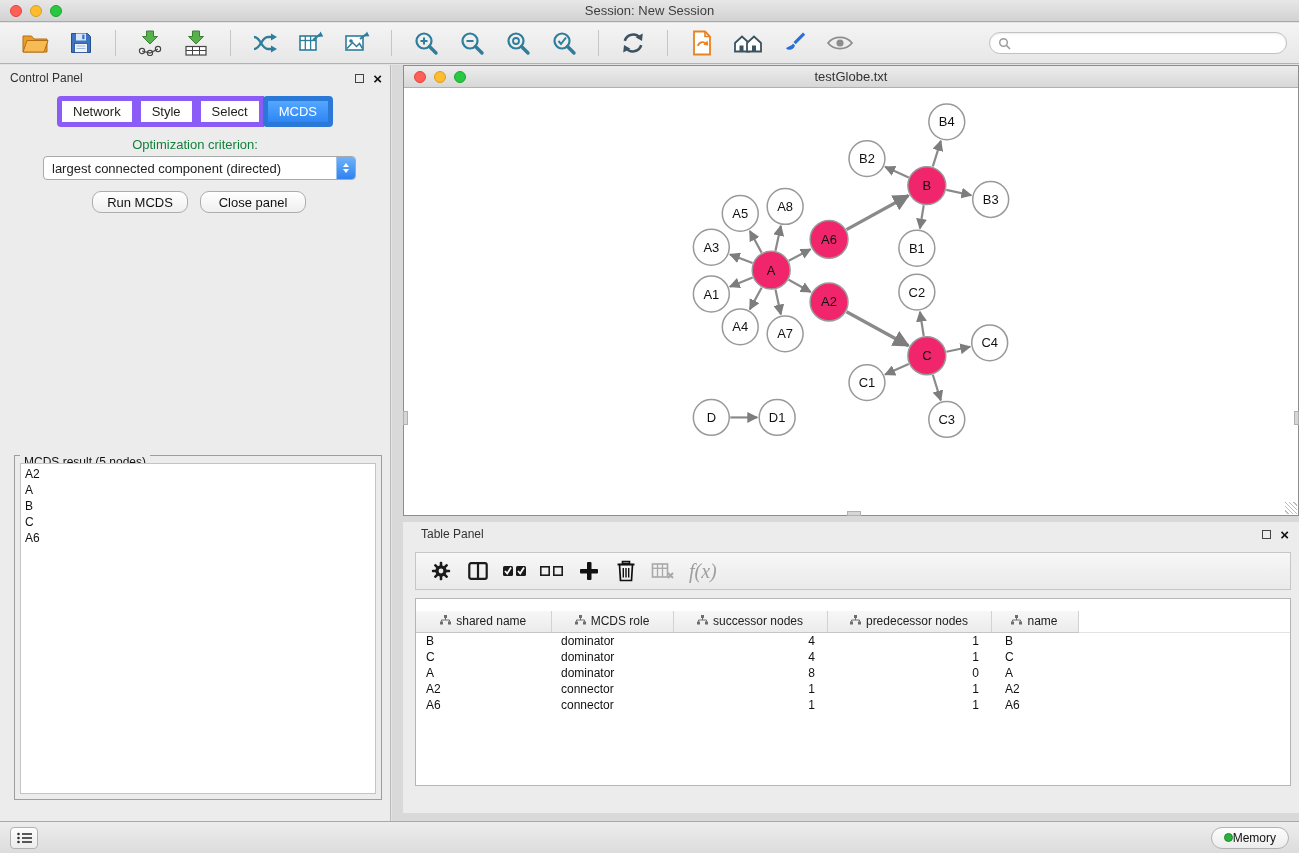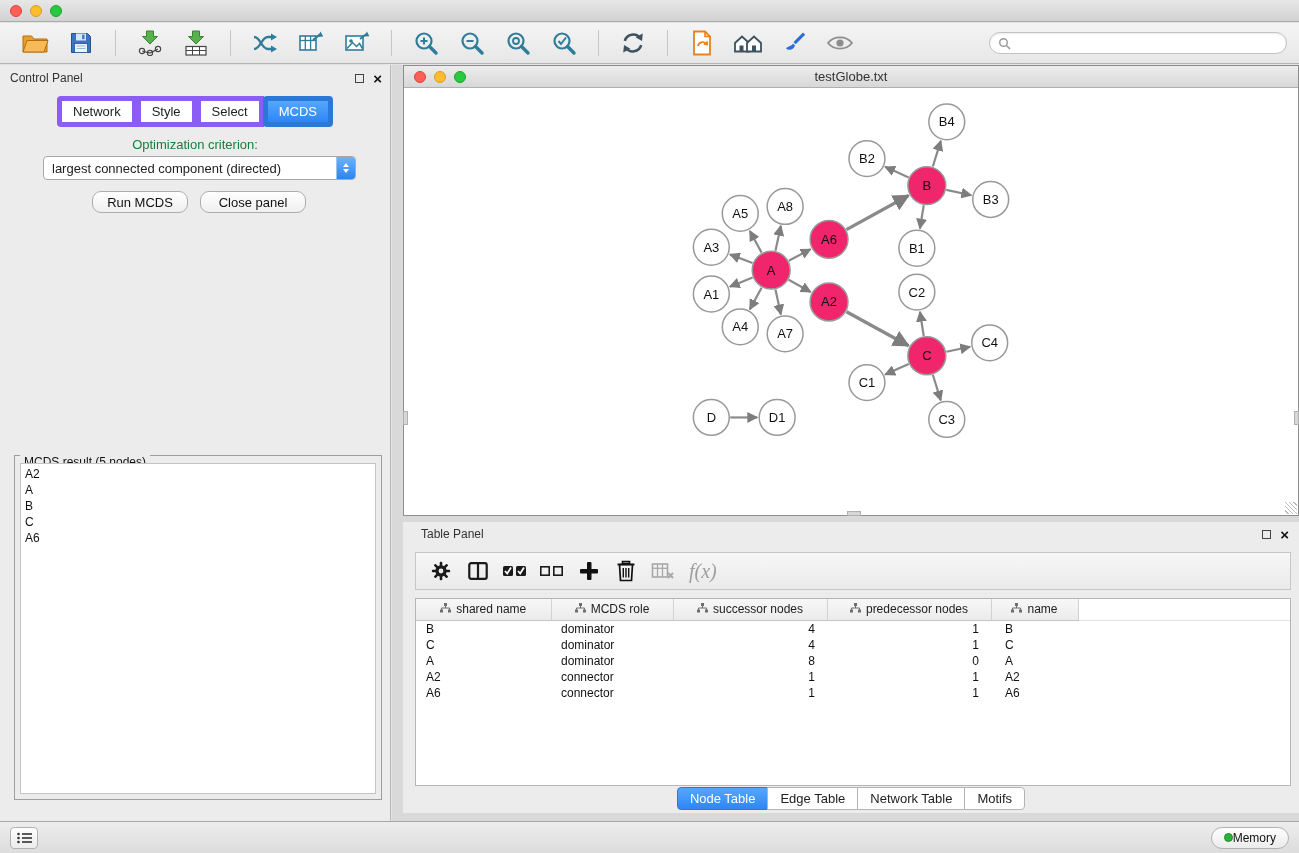--- a/index.html
+++ b/index.html
@@ -66,21 +66,21 @@
   .tick-b{position:absolute;bottom:-1px;left:443px;width:14px;height:5px;background:#d6d6d6;border:1px solid #b0b0b0;}
   .tick-l{position:absolute;left:-1px;top:345px;width:5px;height:14px;background:#d6d6d6;border:1px solid #b0b0b0;}
 
   
   .table-panel{position:absolute;left:11px;right:0;top:457px;bottom:8px;background:#ececec;}
   .tp-titlebar{position:absolute;top:5px;left:18px;right:10px;display:flex;align-items:center;}
   .tp-toolbar{position:absolute;top:30px;left:12px;right:8px;height:38px;background:linear-gradient(#f7f7f7,#eaeaea);border:1px solid #c6c6c6;display:flex;align-items:center;padding:0 6px;}
   .tp-tool{background:none;border:none;width:37px;height:32px;display:flex;align-items:center;justify-content:center;}
   .fx-label{font-family:"Liberation Serif",serif;font-style:italic;font-size:20px;color:#9e9e9e;padding:0 8px;}
   .tp-table-wrap{position:absolute;top:76px;left:12px;right:8px;bottom:27px;background:#fff;border:1px solid #b5b5b5;overflow:hidden;}
-  table{border-collapse:collapse;table-layout:fixed;width:100%;font-size:12px;}
+  table{border-collapse:collapse;table-layout:fixed;width:100%;font-size:12px;margin-top:12px;}
   thead th{height:21px;background:linear-gradient(#f7f7f7,#ebebeb);border-right:1px solid #d2d2d2;border-bottom:1px solid #c6c6c6;border-left:1px solid #d2d2d2;font-weight:normal;font-size:12px;color:#222;}
   thead th:first-child{border-left:none;}
   thead th.filler{background:#fff;border-left:none;border-right:none;border-bottom:1px solid #e3e3e3;}
   .hcell{display:flex;align-items:center;justify-content:center;gap:5px;}
   tbody td{height:16px;line-height:16px;padding:0 10px;color:#111;white-space:nowrap;overflow:hidden;}
   tbody td.num{text-align:right;padding-right:12px;}
   tbody td.name-col{padding-left:14px;}
   .tp-tabs{position:absolute;bottom:3px;left:0;right:0;display:flex;justify-content:center;}
   .bottom-tab{padding:3px 12px;font-size:13px;background:#fff;border:1px solid #b4b4b4;margin-left:-1px;color:#222;}
   .bottom-tab:first-child{border-radius:4px 0 0 4px;margin-left:0;}
@@ -97,20 +97,21 @@
 <body>
 
 <div class="app">
 
   <div class="titlebar">
     <div class="traffic">
       <span class="light red"></span>
       <span class="light yellow"></span>
       <span class="light green"></span>
     </div>
+    <div class="titlebar-title">Session: New Session</div>
   </div>
 
   <div class="toolbar">
     <button class="tbtn">
       <svg width="28" height="24" viewBox="0 0 28 24">
           <path d="M2 5 h8.5 l2.5 3 H26 v13 H2 z" fill="#e99c28" stroke="#b56f10"></path>
           <path d="M2 21 L6 9.5 h21 L23 21 z" fill="#f7bb56" stroke="#b56f10"></path>
         </svg>
     </button>
     <button class="tbtn">
@@ -580,26 +581,20 @@
                 <td>A6</td>
                 <td>connector</td>
                 <td class="num">1</td>
                 <td class="num">1</td>
                 <td class="name-col">A6</td>
                 <td></td>
               </tr>
             </tbody>
         </table>
       </div>
-      <div class="tp-tabs">
-          <div class="bottom-tab active">Node Table</div>
-          <div class="bottom-tab">Edge Table</div>
-          <div class="bottom-tab">Network Table</div>
-          <div class="bottom-tab">Motifs</div>
-        </div>
     </div>
 
   </div>
 
   <div class="statusbar">
     <button class="menu-btn">
       <svg width="15" height="12" viewBox="0 0 15 12">
           <circle cx="1.5" cy="2" r="1.3" fill="#333"></circle>
           <rect x="5" y="1.2" width="10" height="1.6" fill="#333"></rect>
           <circle cx="1.5" cy="6" r="1.3" fill="#333"></circle>

